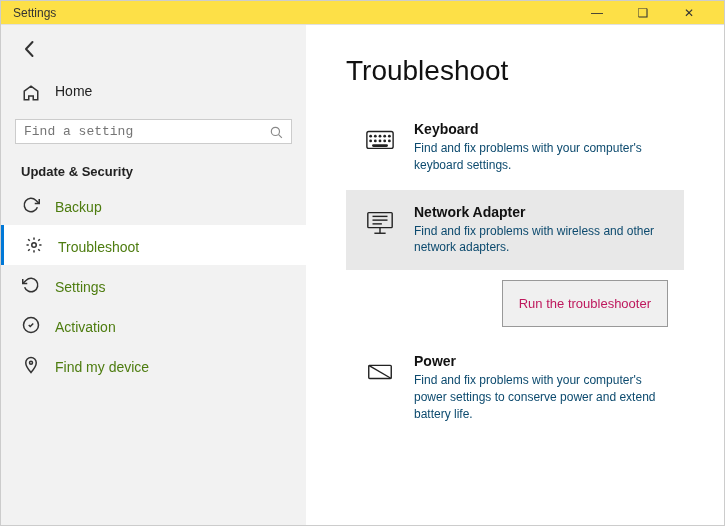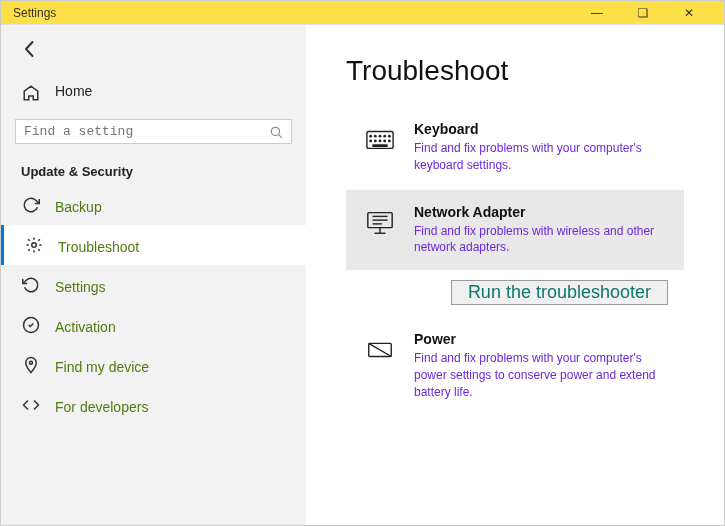--- a/index.html
+++ b/index.html
@@ -189,37 +189,37 @@
 
     .item-name {
       font-size: 14px;
       font-weight: 600;
       color: #111;
       margin-bottom: 3px;
     }
 
     .item-desc {
       font-size: 12px;
-      color: #6d28d9;
+      color: #0c4a6e;
       line-height: 1.4;
     }
 
     .run-btn {
       display: flex;
       justify-content: flex-end;
       padding: 8px 16px 12px 16px;
     }
 
     .run-troubleshooter-btn {
-      padding: 1px 16px;
-      font-size: 18px;
+      padding: 15px 16px;
+      font-size: 13px;
       background: #f0f0f0;
       border: 1px solid #999;
       cursor: pointer;
-      color: #0f766e;
+      color: #be185d;
     }
 
     
     .svg-icon { width: 24px; height: 24px; }
 
   </style>
 </head>
 <body>
 
 <div class="window">
@@ -306,29 +306,20 @@
       <div class="sidebar-item">
         <div class="item-icon">
           <svg width="18" height="18" viewBox="0 0 24 24" fill="none" stroke="#333" stroke-width="2">
             <path d="M12 2a7 7 0 0 1 7 7c0 5-7 13-7 13S5 14 5 9a7 7 0 0 1 7-7z"></path>
             <circle cx="12" cy="9" r="2"></circle>
           </svg>
         </div>
         <span class="item-label">Find my device</span>
       </div>
 
-      <div class="sidebar-item">
-        <div class="item-icon">
-          <svg width="18" height="18" viewBox="0 0 24 24" fill="none" stroke="#333" stroke-width="2">
-            <polyline points="16 18 22 12 16 6"></polyline>
-            <polyline points="8 6 2 12 8 18"></polyline>
-          </svg>
-        </div>
-        <span class="item-label">For developers</span>
-      </div>
     </div>
 
     <div class="main">
       <h1 class="page-title">Troubleshoot</h1>
 
       <div class="troubleshoot-item">
         <div class="item-icon-box">
           <svg width="30" height="30" viewBox="0 0 32 32" fill="none" stroke="#222" stroke-width="1.5">
             <rect x="2" y="8" width="28" height="18" rx="2"></rect>
             <line x1="6" y1="13" x2="6" y2="13" stroke-width="3" stroke-linecap="round"></line>

